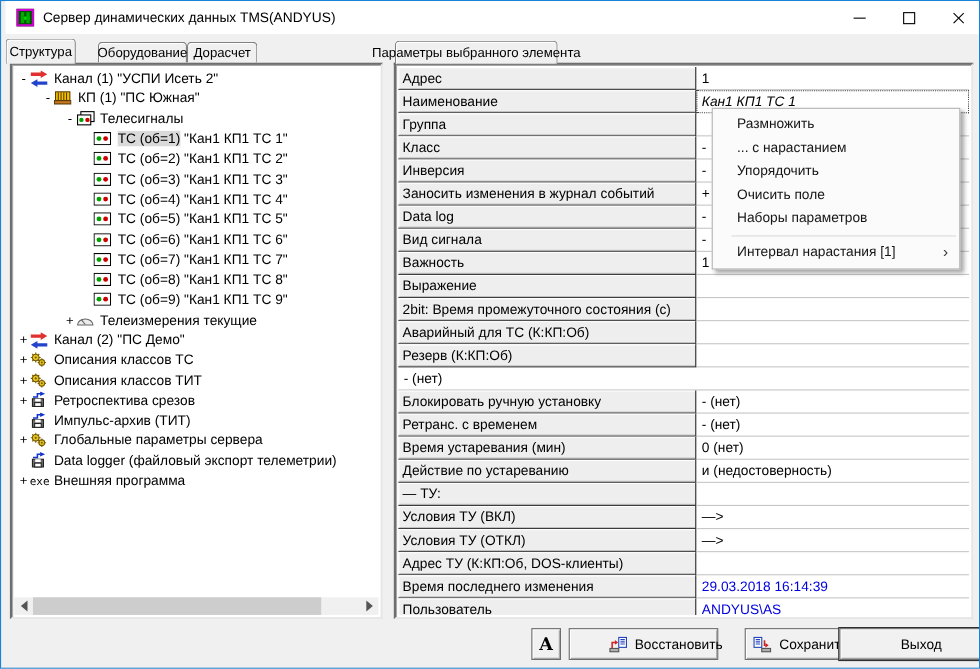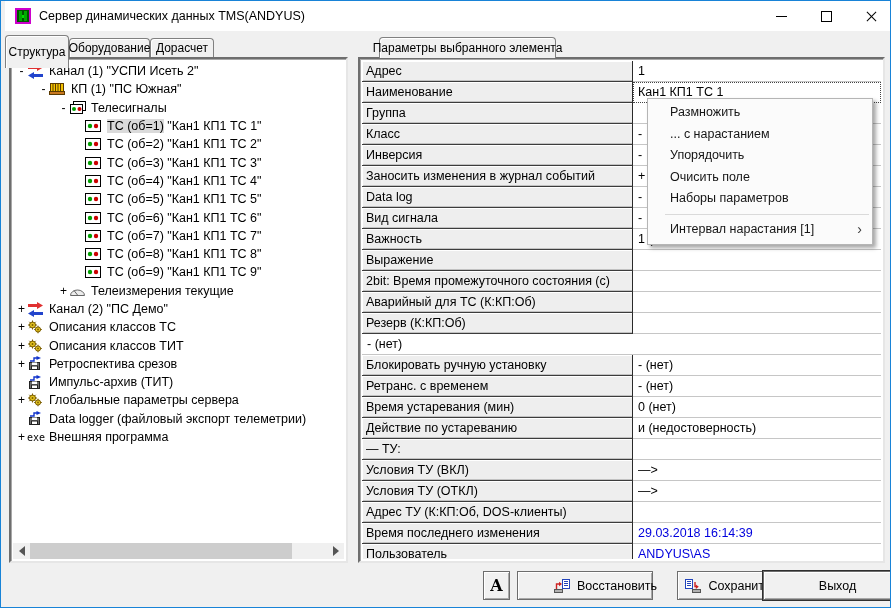--- a/index.html
+++ b/index.html
@@ -21,22 +21,22 @@
   .glyph-min{width:11px;height:1px;background:#000;}
   .glyph-max{width:9px;height:9px;border:1px solid #000;}
   .glyph-close{position:relative;width:11px;height:11px;}
   .glyph-close:before,.glyph-close:after{content:"";position:absolute;left:-1px;top:5px;width:13px;height:1px;background:#000;}
   .glyph-close:before{transform:rotate(45deg);}
   .glyph-close:after{transform:rotate(-45deg);}
   
   .tab{position:absolute;box-sizing:border-box;background:#f0f0f0;border:1px solid #808080;border-bottom:none;
     border-radius:4px 4px 0 0;box-shadow:inset 1px 1px 0 #fff;font-size:12px;
     display:flex;align-items:center;justify-content:center;white-space:nowrap;}
-  .tab.inactive{top:37px;height:19px;z-index:1;}
-  .tab.active{top:34px;height:33px;z-index:3;background:#f0f0f0;}
+  .tab.inactive{top:37px;height:19px;z-index:1;margin-left:20px;}
+  .tab.active{top:34px;height:23px;z-index:3;background:#f0f0f0;}
   
   .panel{position:absolute;box-sizing:border-box;background:#fff;border:2px solid;
     border-color:#6e6e6e #e6e6e6 #e6e6e6 #6e6e6e;box-shadow:inset 1px 1px 0 #a8a8a8;z-index:2;}
   
   .tree-rows{position:absolute;left:3px;top:3px;right:3px;bottom:19px;overflow:hidden;}
   .trow{display:flex;align-items:center;height:18.3px;white-space:nowrap;font-size:12.5px;}
   .texp{width:11px;text-align:center;font-size:12px;color:#000;flex:none;}
   .ticon{width:21px;display:flex;align-items:center;flex:none;}
   .tlabel{padding-left:1px;}
   .hl{background:#dadada;margin-top:28px;}
@@ -48,21 +48,21 @@
   .tri-r{width:0;height:0;border-style:solid;border-width:5px 0 5px 6px;border-color:transparent transparent transparent #555;}
   .sb-thumb{position:absolute;left:17px;top:0;width:262px;height:16px;background:#cdcdcd;}
   
   .prow{display:flex;height:21px;box-sizing:border-box;}
   .plabel{width:271px;flex:none;box-sizing:border-box;background:#eeeeee;
     border-right:1px solid #2a2a2a;border-bottom:1px solid #3c3c3c;
     box-shadow:inset 1px 1px 0 #ffffff,inset 0 -1px 0 #c2c2c2;
     font-size:12.5px;padding:3px 2px 0 4px;white-space:nowrap;overflow:hidden;}
   .pvalue{flex:1;box-sizing:border-box;border-bottom:1px solid #c6c6c6;
     font-size:12.5px;padding:3px 2px 0 5px;white-space:nowrap;overflow:hidden;}
-  .pvalue.focused{border:1px dotted #444;padding:2px 1px 0 4px;}
+  .pvalue.focused{border:1px dotted #444;padding:2px 1px 0 4px;font-style:italic;}
   .pvalue.blue{color:#0000dd;}
   
   .cmenu{position:absolute;left:646px;top:97px;width:226px;box-sizing:border-box;background:#fbfbfb;
     border:1px solid #b5b5b5;box-shadow:3px 3px 4px rgba(0,0,0,.35);padding:3px 0;z-index:40;}
   .citem{height:21.6px;line-height:21.6px;padding-left:22px;font-size:12.5px;color:#151515;position:relative;}
   .csep{height:1px;background:#dadada;margin:4px 3px 4px 17px;}
   .carrow{position:absolute;right:10px;top:0;font-size:14px;color:#3a3a3a;}
   
   .fbtn{position:absolute;top:570px;height:29px;box-sizing:border-box;background:#f1f1f1;
     border:1px solid #6d6d6d;box-shadow:inset 1px 1px 0 #fff,inset -1px -1px 0 #a8a8a8;
@@ -96,21 +96,21 @@
         </div>
       </div>
   </div>
 
   <div id="left-tabs">
       <div class="tab active" style="left: 4px; width: 64px;">Структура</div>
       <div class="tab inactive" style="left: 68px; width: 81px;">Оборудование</div>
       <div class="tab inactive" style="left: 149px; width: 64px;">Дорасчет</div>
     </div>
   <div id="right-tabs">
-      <div class="tab active" style="left: 378px; width: 177px; top: 36px; height: 21px;">Параметры выбранного элемента</div>
+      <div class="tab active" style="left: 358px; width: 148px; top: 36px; height: 21px;">Параметры выбранного элемента</div>
     </div>
 
   <div class="panel" style="left:8px;top:56px;width:339px;height:506px;">
     <div class="tree-rows" id="tree-rows">
         <div class="trow" style="padding-left: 2px;">
           <span class="texp">-</span>
           <span class="ticon">
             <svg width="17" height="15" viewBox="0 0 17 15">
               <polygon points="1,2 10,2 10,0 16,3.5 10,7 10,5 1,5" fill="#e03030"></polygon>
               <polygon points="16,10 7,10 7,8 1,11.5 7,15 7,13 16,13" fill="#2244cc"></polygon>

